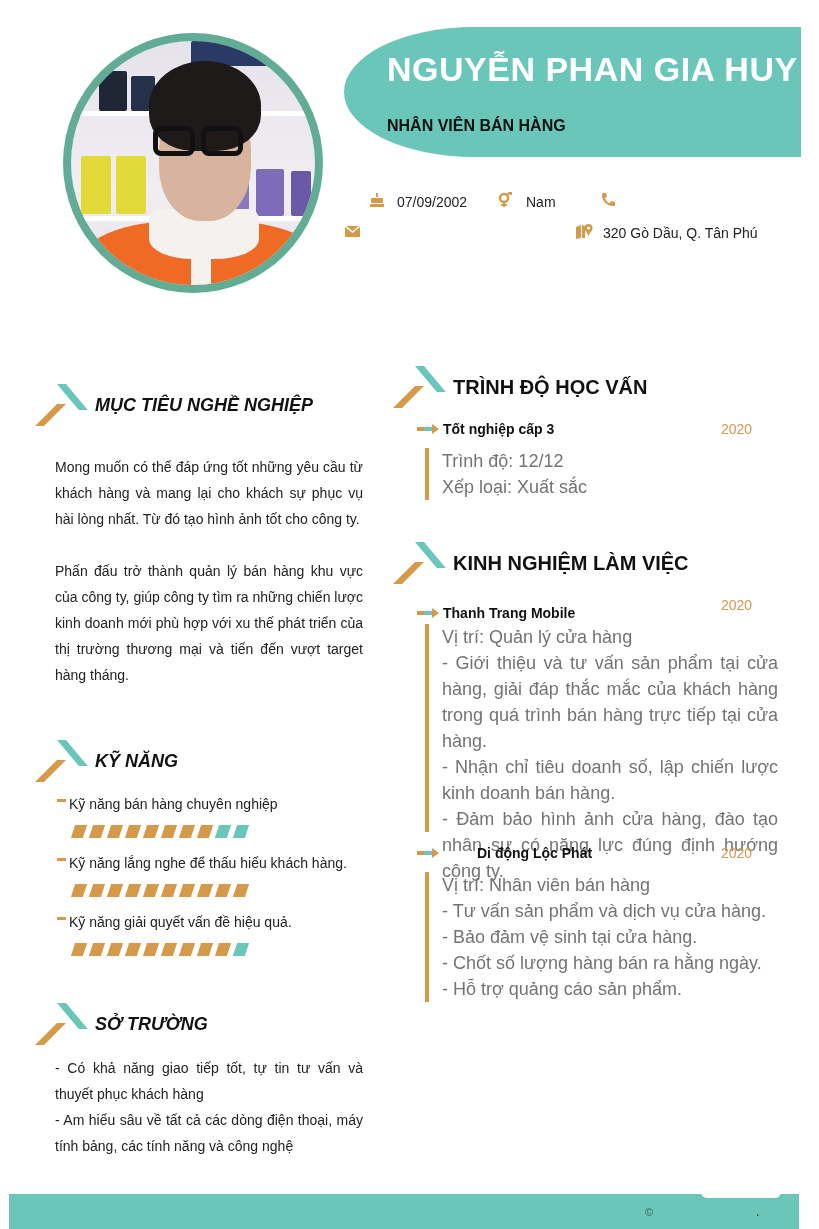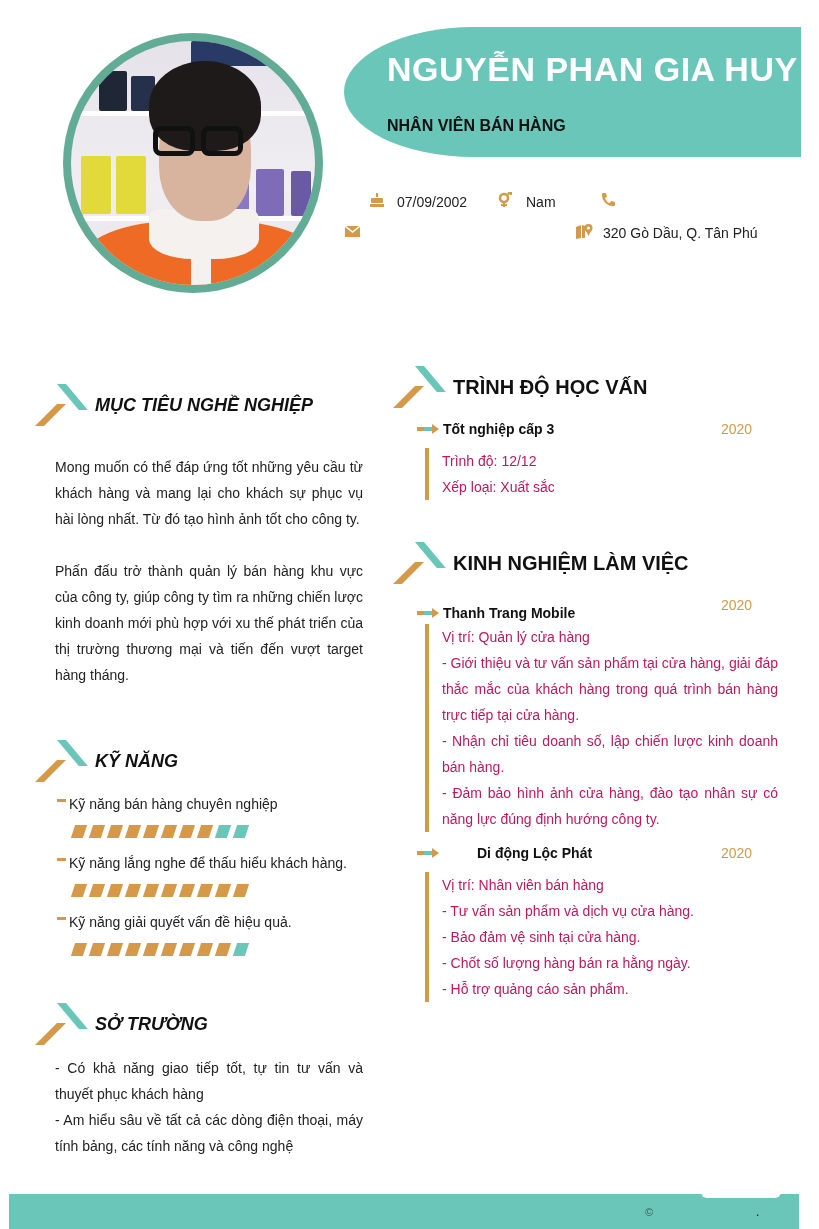--- a/index.html
+++ b/index.html
@@ -64,21 +64,21 @@
   .bar.alt { background: #6bc6ba; }
 
   
   .entry-head { position: absolute; left: 408px; display: flex; align-items: center; font-size: 14px; font-weight: bold; color: #111; white-space: nowrap; }
   .arrow { position: relative; width: 22px; height: 8px; margin-right: 4px; }
   .arrow .tail { position: absolute; left: 0; top: 2px; width: 7px; height: 4px; background: #d49a4a; }
   .arrow .shaft { position: absolute; left: 7px; top: 2px; width: 9px; height: 4px; background: #6bc6ba; }
   .arrow .tip { position: absolute; left: 15px; top: -1px; width: 0; height: 0; border-left: 7px solid #d49a4a; border-top: 5px solid transparent; border-bottom: 5px solid transparent; }
   .year { position: absolute; left: 712px; font-size: 14px; color: #d49a4a; }
   .vline { position: absolute; left: 416px; width: 4px; background: #d49a4a; }
-  .entry-body { position: absolute; left: 433px; width: 336px; font-size: 14px; line-height: 26px; color: #be185d; text-align: justify; }
+  .entry-body { position: absolute; left: 433px; width: 336px; font-size: 18px; line-height: 26px; color: #737373; text-align: justify; }
 
   
   .footer { position: absolute; left: 0; top: 1194px; width: 790px; height: 35px; background: #6bc6ba; }
   .footer-tab { position: absolute; left: 692px; top: 1188px; width: 80px; height: 10px; background: #ffffff; border-radius: 0 0 6px 6px; }
   .copyright { position: absolute; left: 636px; top: 1206px; font-size: 11px; color: #35605a; }
   .footer-dot { position: absolute; left: 747px; top: 1205px; font-size: 12px; color: #111; }
 </style>
 </head>
 <body>
 

